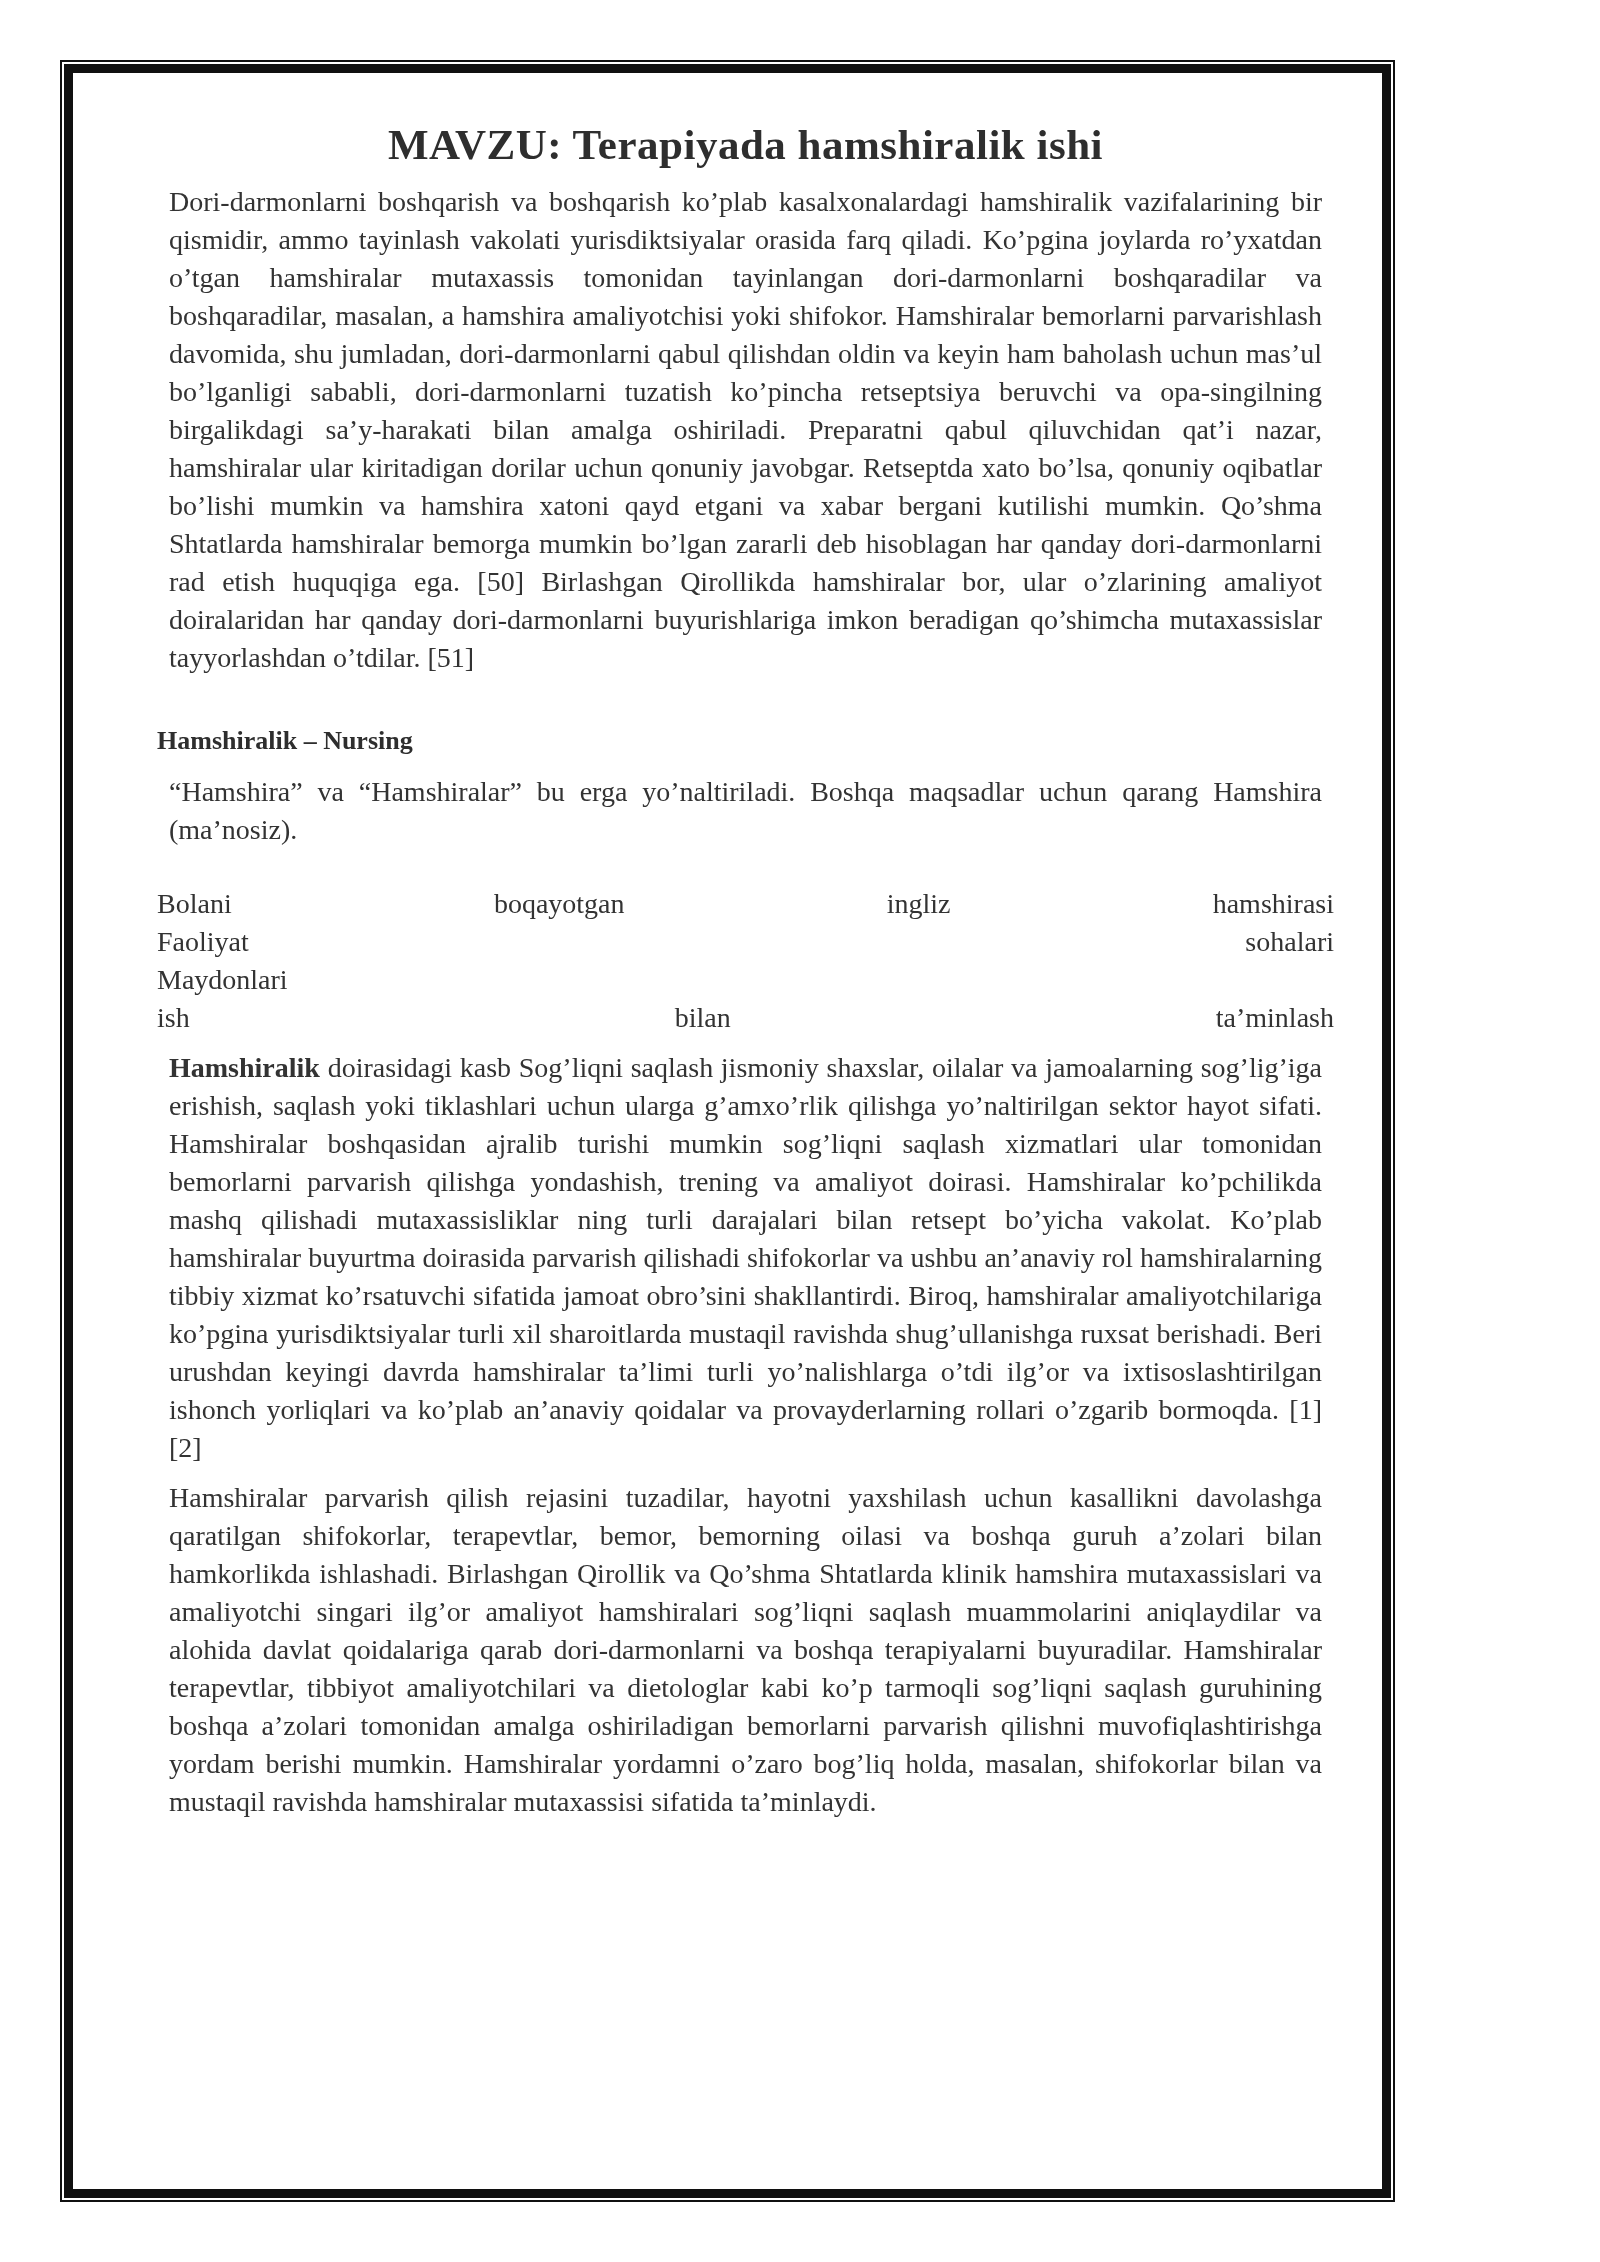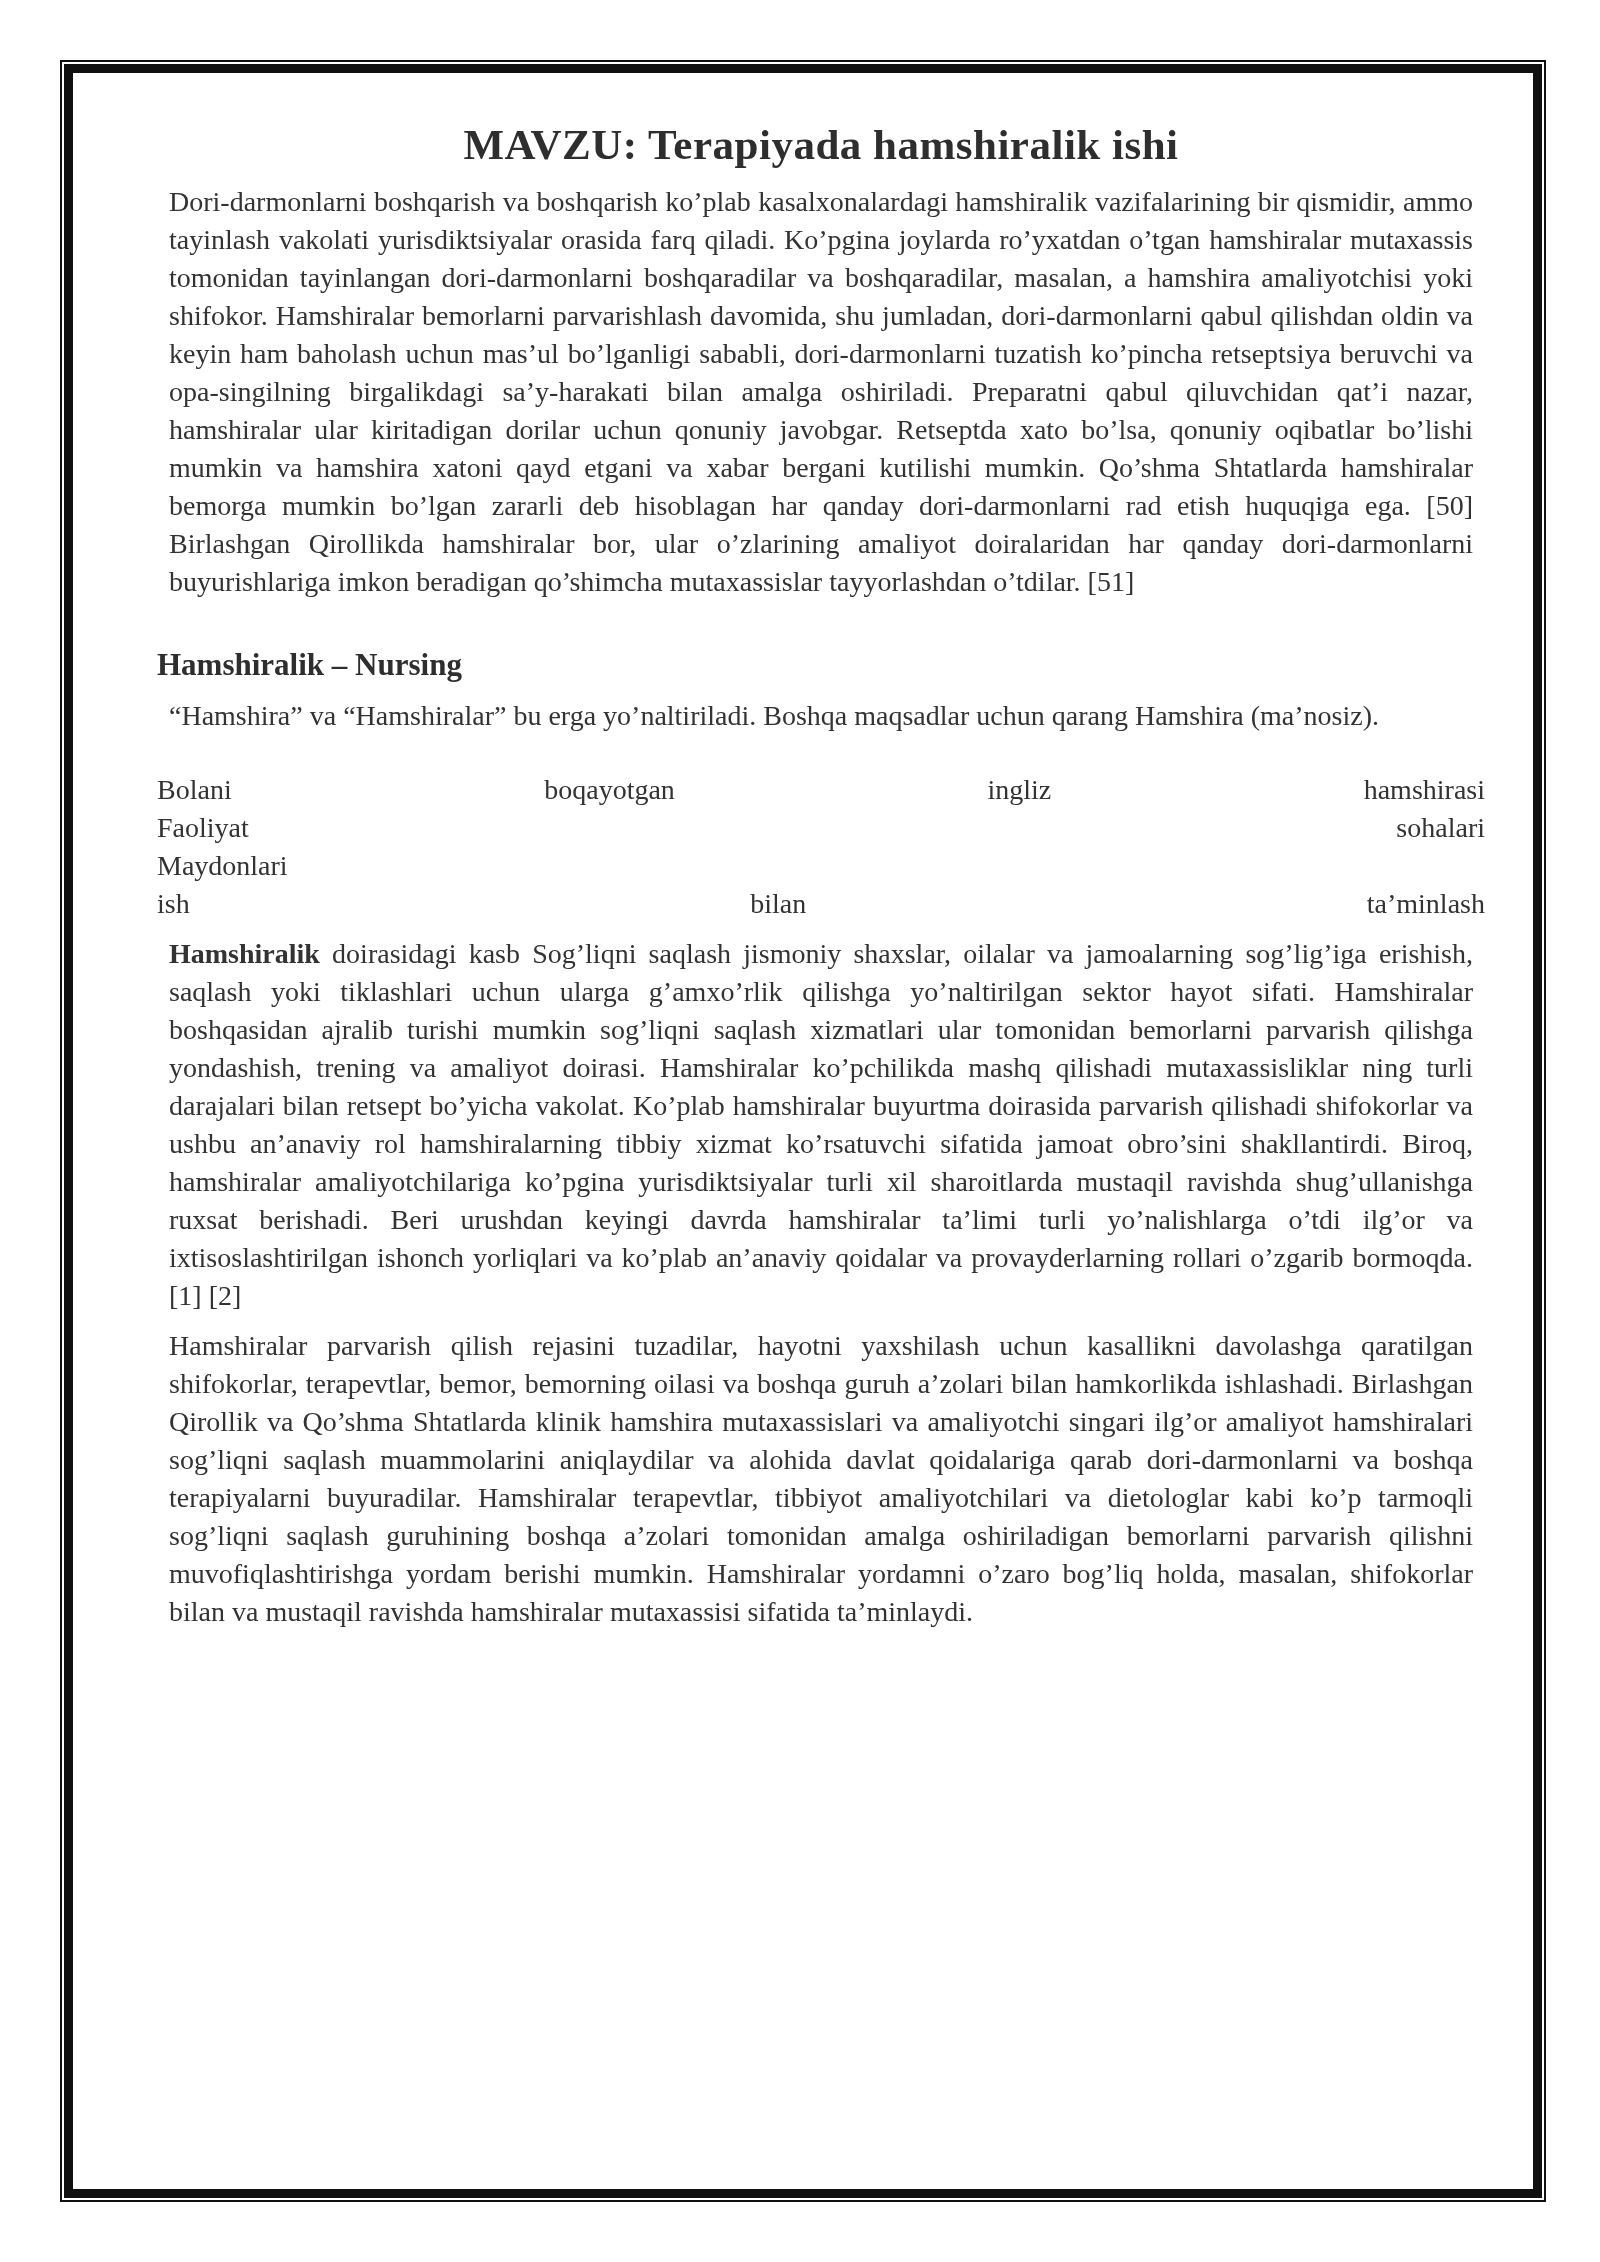--- a/index.html
+++ b/index.html
@@ -9,21 +9,21 @@
     height: 2262px;
     background: #ffffff;
     font-family: "Liberation Serif", serif;
     color: #333333;
     overflow: hidden;
   }
   .frame {
     position: absolute;
     left: 64px;
     top: 64px;
-    width: 1478px;
+    width: 1327px;
     height: 2134px;
     box-sizing: border-box;
     border: 9px solid #101010;
     outline: 2px solid #101010;
     outline-offset: 2px;
     background: #ffffff;
   }
   .content {
     box-sizing: border-box;
     width: 100%;
@@ -41,21 +41,21 @@
     color: #2e2e2e;
     letter-spacing: 0.5px;
   }
   p.body-para {
     margin: 12px;
     text-align: justify;
   }
   .para-intro   { margin-top: 126px; }
   h2.section-heading {
     margin: 44px 0 0 0;
-    font-size: 31px;
+    font-size: 26px;
     line-height: 40px;
     font-weight: bold;
     color: #2e2e2e;
   }
   .para-redirect { margin-top: 46px; }
   .spread-list   { margin-top: 36px; }
   .spread-line {
     display: flex;
     line-height: 38px;
   }

